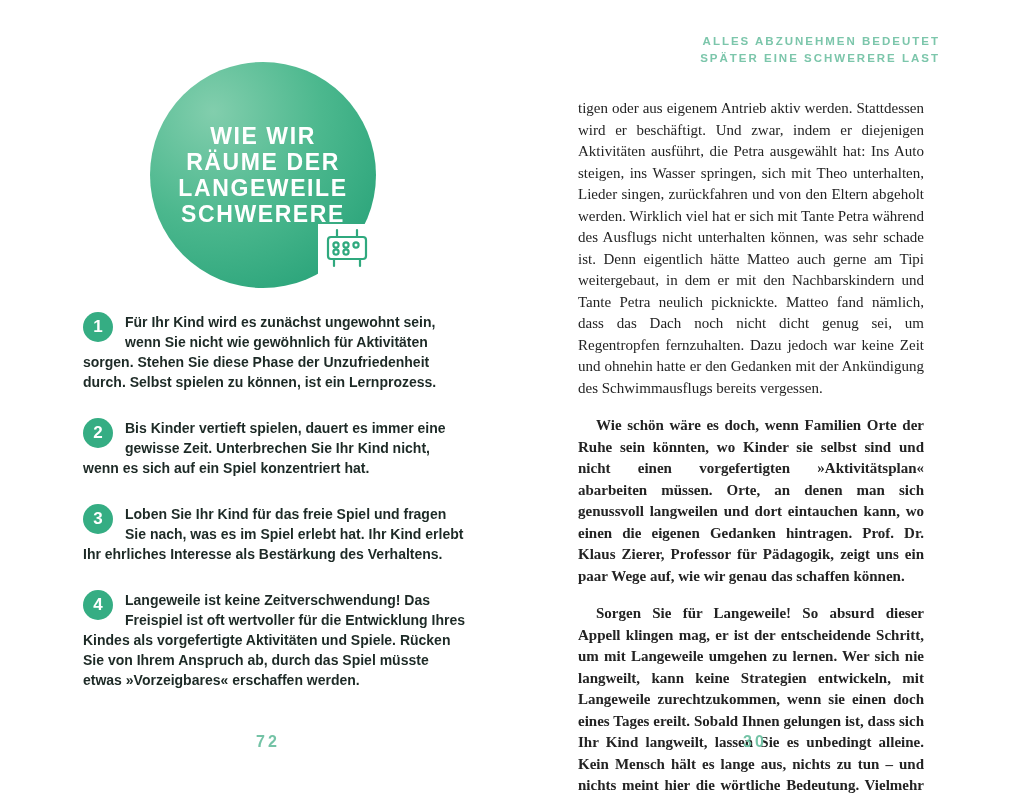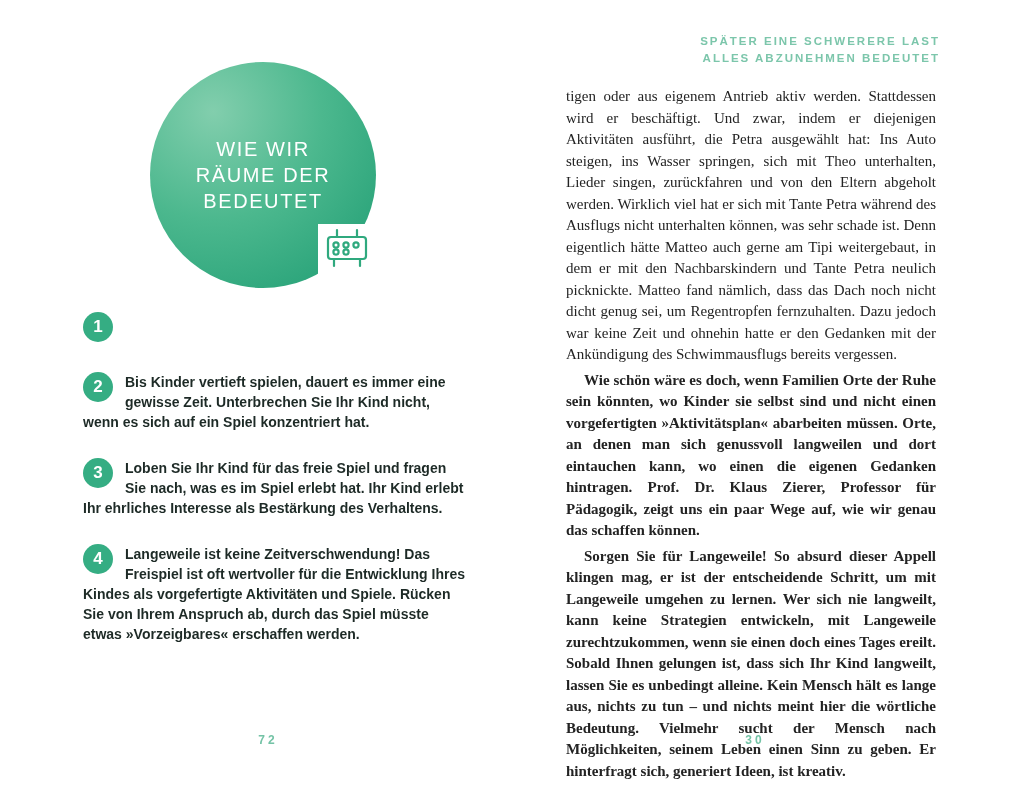--- a/index.html
+++ b/index.html
@@ -28,22 +28,22 @@
     border-radius: 50%;
     background: radial-gradient(circle at 28% 22%, #82cead 0%, #4cb88e 45%, #1d9c72 100%);
     display: flex;
     flex-direction: column;
     align-items: center;
     justify-content: center;
     text-align: center;
   }
   .title-circle .line {
     color: #ffffff;
-    font-size: 20px;
-    font-weight: normal;
+    font-size: 23px;
+    font-weight: bold;
     letter-spacing: 1.6px;
     line-height: 26px;
     white-space: nowrap;
     text-align: right;
   }
   .circle-icon-wrap {
     position: absolute;
     left: 318px;
     top: 224px;
     background: #ffffff;
@@ -77,21 +77,21 @@
     line-height: 30px;
     margin-right: 12px;
     margin-bottom: 4px;
   }
   .page-number {
     position: absolute;
     top: 733px;
     width: 120px;
     text-align: center;
     color: #74c3a6;
-    font-size: 12px;
+    font-size: 16px;
     font-weight: bold;
     letter-spacing: 3px;
   }
   .page-number.left { left: 208px; }
   .page-number.right { left: 695px; }
 
   
   .running-head {
     position: absolute;
     left: 560px;
@@ -108,32 +108,33 @@
     position: absolute;
     left: 562px;
     top: 82px;
     width: 378px;
     font-family: "Liberation Serif", "DejaVu Serif", serif;
     font-size: 15px;
     line-height: 21.5px;
     color: #232323;
     text-align: justify;
   }
-  .body-text p { margin: 4px; }
+  .body-text p { margin: 16px; }
   .body-text p.indent { text-indent: 18px; font-weight: bold; }
 </style>
 </head>
 <body>
 
 <div class="spread">
 
   <div class="title-circle">
     <div class="line">WIE WIR</div>
     <div class="line">RÄUME DER</div>
-    <div class="line">BEDEUTET</div>
+    <div class="line">LANGEWEILE</div>
+    <div class="line">SCHWERERE</div>
   </div>
 
   <div class="circle-icon-wrap">
     <svg width="54" height="46" viewBox="0 0 54 46" aria-hidden="true">
       <g fill="none" stroke="#2fa97e" stroke-width="2.2" stroke-linecap="round" stroke-linejoin="round">
         <rect x="8" y="12" width="38" height="22" rx="3"></rect>
         <line x1="17" y1="12" x2="17" y2="5"></line>
         <line x1="37" y1="12" x2="37" y2="5"></line>
         <circle cx="16" cy="20" r="2.6"></circle>
         <circle cx="26" cy="20" r="2.6"></circle>
@@ -141,38 +142,38 @@
         <circle cx="16" cy="27" r="2.6"></circle>
         <circle cx="26" cy="27" r="2.6"></circle>
         <line x1="14" y1="34" x2="14" y2="41"></line>
         <line x1="40" y1="34" x2="40" y2="41"></line>
       </g>
     </svg>
   </div>
 
   <div class="tips">
     <div class="tip">
-      <span class="tip-num">1</span>
+      <span class="tip-num">1</span><span>Für Ihr Kind wird es zunächst ungewohnt sein, wenn Sie nicht wie gewöhnlich für Aktivitäten sorgen. Stehen Sie diese Phase der Unzufriedenheit durch. Selbst spielen zu können, ist ein Lernprozess.</span>
     </div>
     <div class="tip">
       <span class="tip-num">2</span><span>Bis Kinder vertieft spielen, dauert es immer eine gewisse Zeit. Unterbrechen Sie Ihr Kind nicht, wenn es sich auf ein Spiel konzentriert hat.</span>
     </div>
     <div class="tip">
       <span class="tip-num">3</span><span>Loben Sie Ihr Kind für das freie Spiel und fragen Sie nach, was es im Spiel erlebt hat. Ihr Kind erlebt Ihr ehrliches Interesse als Bestärkung des Verhaltens.</span>
     </div>
     <div class="tip">
       <span class="tip-num">4</span><span>Langeweile ist keine Zeitverschwendung! Das Freispiel ist oft wertvoller für die Entwicklung Ihres Kindes als vorgefertigte Aktivitäten und Spiele. Rücken Sie von Ihrem Anspruch ab, durch das Spiel müsste etwas »Vorzeigbares« erschaffen werden.</span>
     </div>
   </div>
 
   <div class="page-number left">72</div>
 
   <div class="running-head">
+    <div>ALLES ABZUNEHMEN BEDEUTET</div>
     <div>SPÄTER EINE SCHWERERE LAST</div>
-    <div>ALLES ABZUNEHMEN BEDEUTET</div>
   </div>
 
   <div class="body-text">
     <p>tigen oder aus eigenem Antrieb aktiv werden. Stattdessen wird er beschäftigt. Und zwar, indem er diejenigen Aktivitäten ausführt, die Petra ausgewählt hat: Ins Auto steigen, ins Wasser springen, sich mit Theo unterhalten, Lieder singen, zurückfahren und von den Eltern abgeholt werden. Wirklich viel hat er sich mit Tante Petra während des Ausflugs nicht unterhalten können, was sehr schade ist. Denn eigentlich hätte Matteo auch gerne am Tipi weitergebaut, in dem er mit den Nachbarskindern und Tante Petra neulich picknickte. Matteo fand nämlich, dass das Dach noch nicht dicht genug sei, um Regentropfen fernzuhalten. Dazu jedoch war keine Zeit und ohnehin hatte er den Gedanken mit der Ankündigung des Schwimmausflugs bereits vergessen.</p>
     <p class="indent">Wie schön wäre es doch, wenn Familien Orte der Ruhe sein könnten, wo Kinder sie selbst sind und nicht einen vorgefertigten »Aktivitätsplan« abarbeiten müssen. Orte, an denen man sich genussvoll langweilen und dort eintauchen kann, wo einen die eigenen Gedanken hintragen. Prof. Dr. Klaus Zierer, Professor für Pädagogik, zeigt uns ein paar Wege auf, wie wir genau das schaffen können.</p>
     <p class="indent">Sorgen Sie für Langeweile! So absurd dieser Appell klingen mag, er ist der entscheidende Schritt, um mit Langeweile umgehen zu lernen. Wer sich nie langweilt, kann keine Strategien entwickeln, mit Langeweile zurechtzukommen, wenn sie einen doch eines Tages ereilt. Sobald Ihnen gelungen ist, dass sich Ihr Kind langweilt, lassen Sie es unbedingt alleine. Kein Mensch hält es lange aus, nichts zu tun – und nichts meint hier die wörtliche Bedeutung. Vielmehr sucht der Mensch nach Möglichkeiten, seinem Leben einen Sinn zu geben. Er hinterfragt sich, generiert Ideen, ist kreativ.</p>
   </div>
 
   <div class="page-number right">30</div>
 

